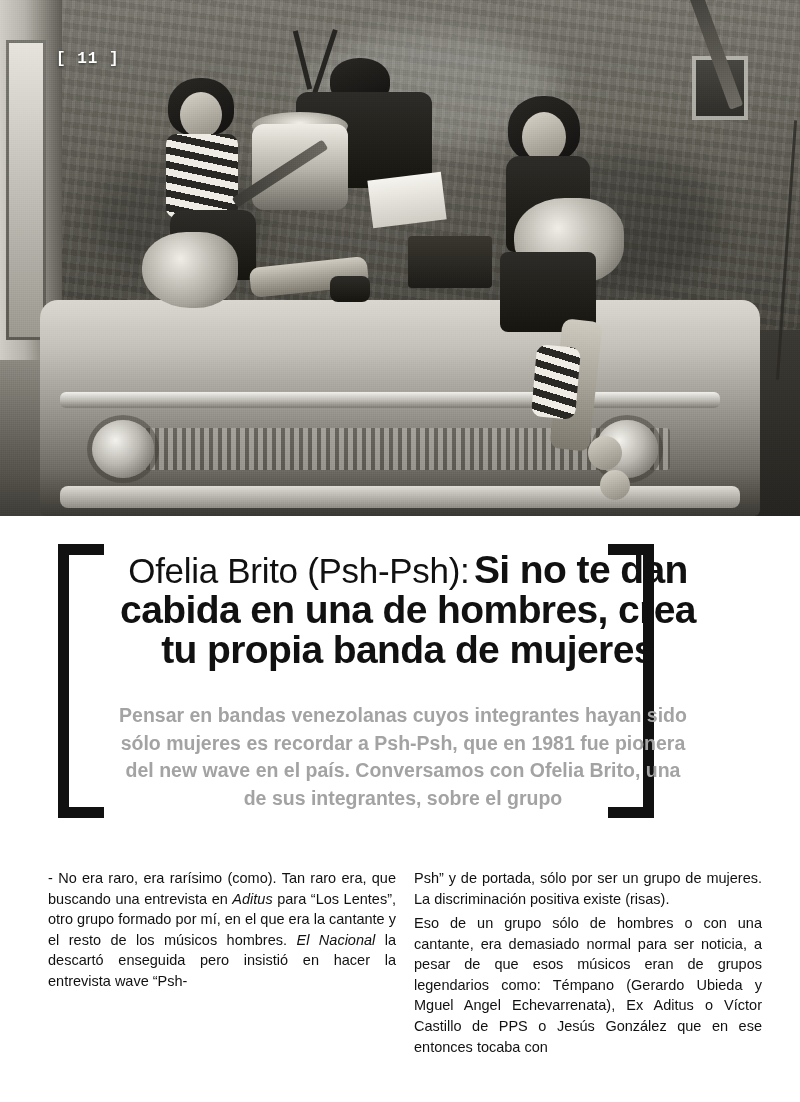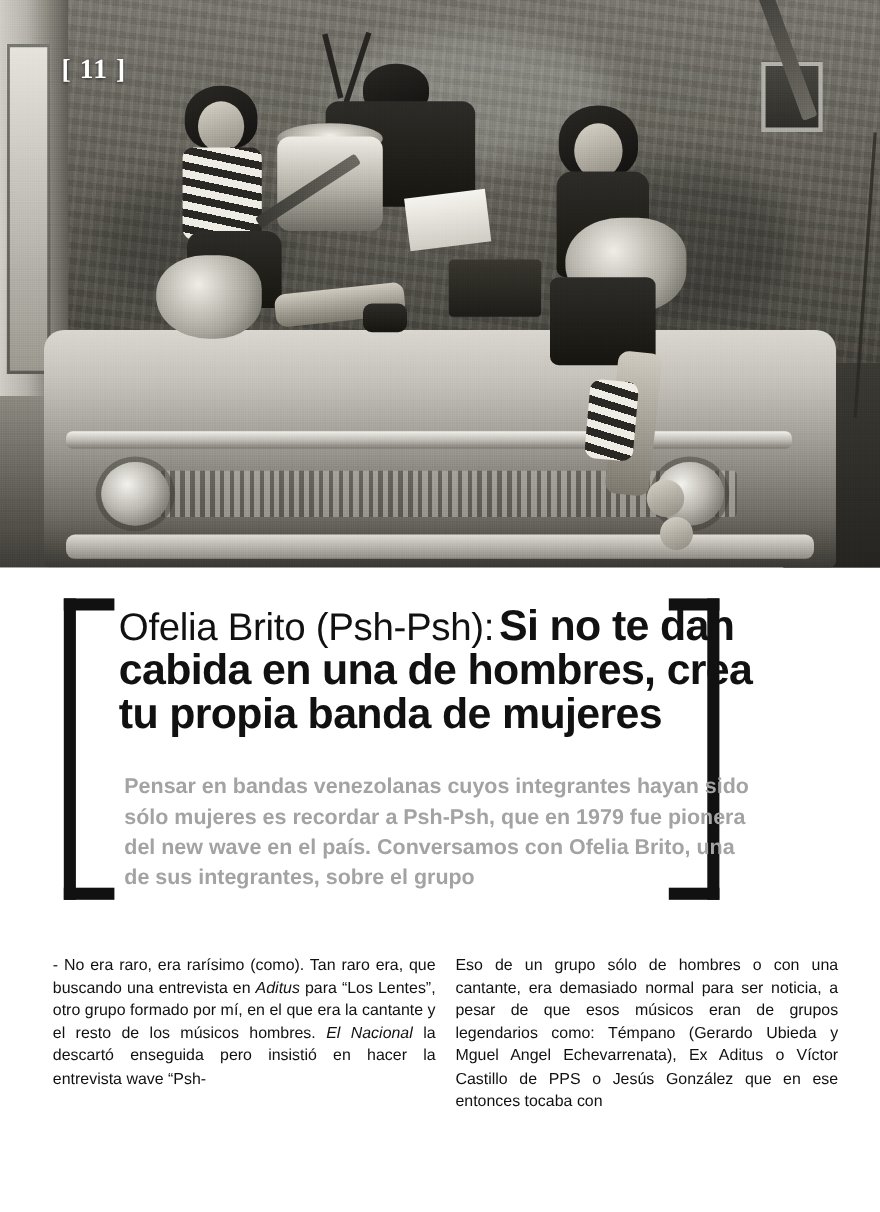--- a/index.html
+++ b/index.html
@@ -187,34 +187,35 @@
       repeating-linear-gradient(0deg, rgba(255,255,255,0.025) 0 1px, rgba(0,0,0,0.025) 1px 2px),
       repeating-linear-gradient(90deg, rgba(255,255,255,0.02) 0 1px, rgba(0,0,0,0.02) 1px 2px);
     mix-blend-mode: overlay;
     pointer-events: none;
   }
 
   
   .page-number {
     position: absolute;
     left: 56px; top: 50px;
-    font-size: 25px;
+    font-size: 16px;
     font-weight: bold;
     color: #ffffff;
     letter-spacing: 1px;
     text-shadow: 0 1px 3px rgba(0,0,0,.6);
-    font-family: Liberation Serif, serif;
+    font-family: Liberation Mono, monospace;
   }
 
   
   .headline-block {
     position: absolute;
     left: 0; top: 516px;
     width: 712px; height: 340px;
     background: #ffffff;
+    text-align: center;
   }
   .bracket {
     position: absolute;
     width: 46px;
     border-top: 11px solid #111111;
     border-bottom: 11px solid #111111;
     height: 274px;
     box-sizing: border-box;
     top: 28px;
   }
@@ -344,26 +345,27 @@
 
   <div class="headline-block">
     <div class="bracket left"></div>
     <div class="bracket right"></div>
 
     <div class="headline">
       <span class="light">Ofelia Brito (Psh-Psh):</span>
       <span class="bold">Si no te dan cabida en una de hombres, crea tu propia banda de mujeres</span>
     </div>
 
-    <div class="standfirst">Pensar en bandas venezolanas cuyos integrantes hayan sido sólo mujeres es recordar a Psh-Psh, que en 1979 fue pionera del new wave en el país. Conversamos con Ofelia Brito, una de sus integrantes, sobre el grupo</div>
+    <div class="standfirst">Pensar en bandas venezolanas cuyos integrantes hayan sido sólo mujeres es recordar a Psh-Psh, que en 1981 fue pionera del new wave en el país. Conversamos con Ofelia Brito, una de sus integrantes, sobre el grupo</div>
   </div>
 
   <div class="body">
     <div class="col left">
       <p class="p"><span>- No era raro, era rarísimo (como). Tan raro era, que buscando una entrevista en </span><span class="it">Aditus</span><span> para “Los Lentes”, otro grupo formado por mí, en el que era la cantante y el resto de los músicos hombres. </span><span class="it">El Nacional</span><span> la descartó enseguida pero insistió en hacer la entrevista wave “Psh-</span></p>
     </div>
 
     <div class="col right">
+      <p class="p">Psh” y de portada, sólo por ser un grupo de mujeres. La discriminación positiva existe (risas).</p>
       <p class="p">Eso de un grupo sólo de hombres o con una cantante, era demasiado normal para ser noticia, a pesar de que esos músicos eran de grupos legendarios como: Témpano (Gerardo Ubieda y Mguel Angel Echevarrenata), Ex Aditus o Víctor Castillo de PPS o Jesús González que en ese entonces tocaba con</p>
     </div>
   </div>
 
 </div>
 
 </body></html>

